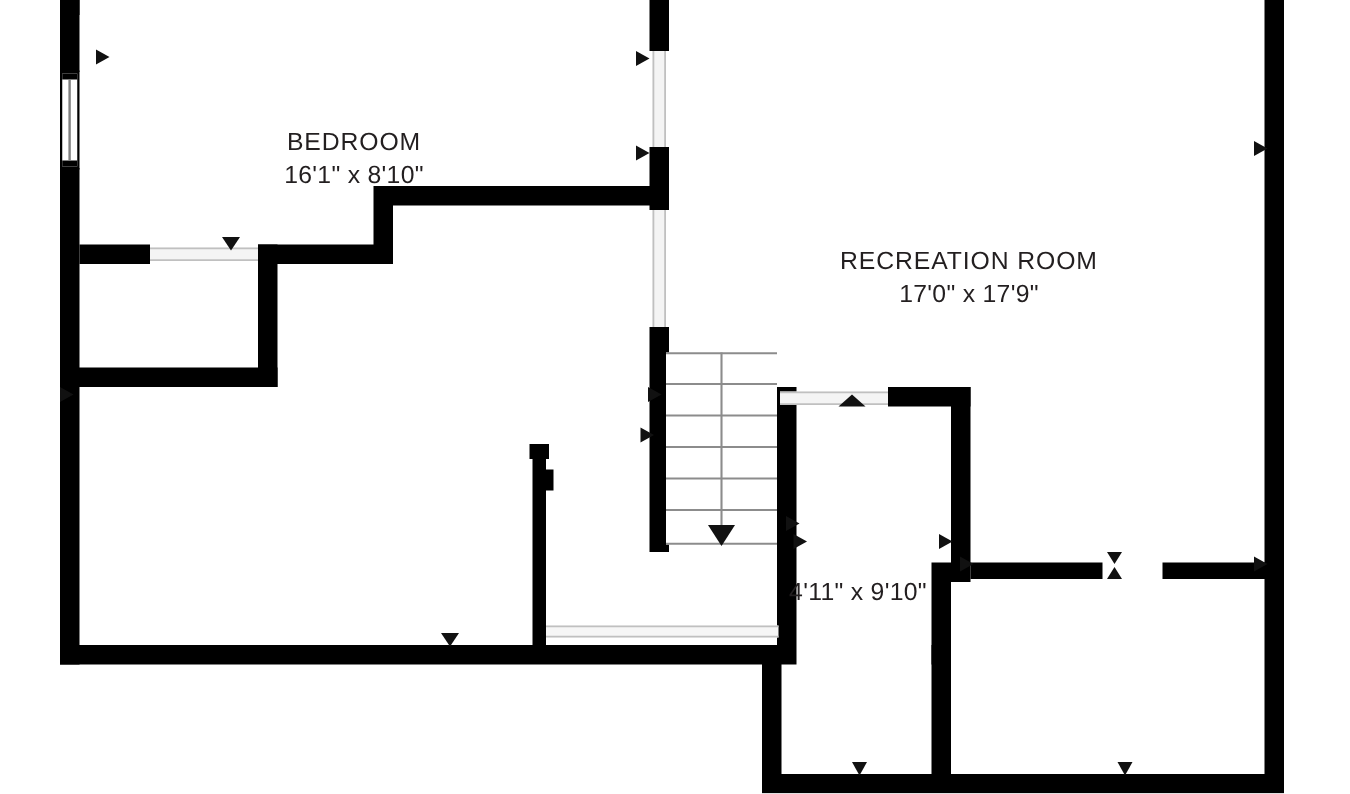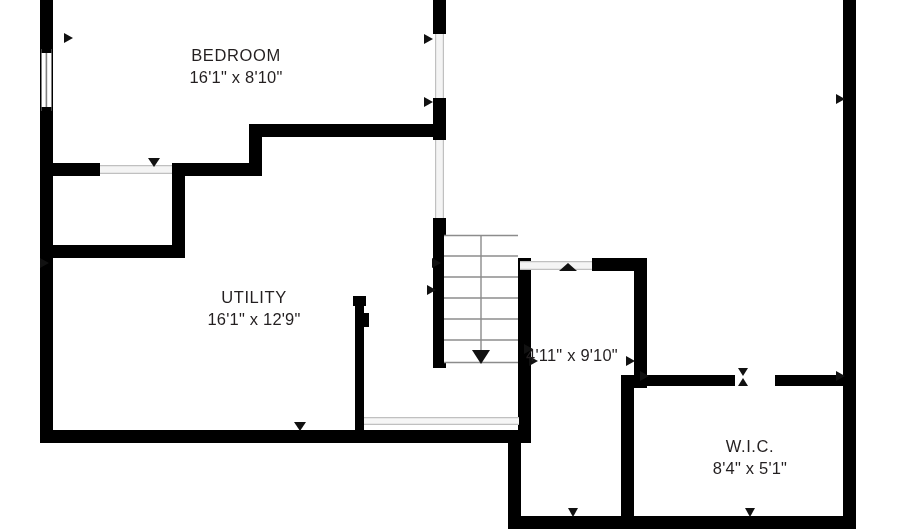--- a/index.html
+++ b/index.html
@@ -27,20 +27,21 @@
     display: block;
   }
   .room-label {
     position: absolute;
     text-align: center;
     color: #231f20;
     font-family: "Liberation Sans", sans-serif;
     white-space: nowrap;
     -webkit-user-select: none;
     user-select: none;
+    margin-top: 40px;
   }
   .room-name {
     display: block;
     font-size: 16.5px;
     letter-spacing: 0.6px;
     line-height: 1.35;
     color: #231f20;
   }
   .room-dims {
     display: block;
@@ -182,28 +183,24 @@
       <polygon points="64,33 73,38 64,43"></polygon>
     </g>
 
   </svg>
 
   <div class="room-label" style="left:236px; top:44px; transform:translateX(-50%);">
     <span class="room-name">BEDROOM</span>
     <span class="room-dims">16'1" x 8'10"</span>
   </div>
 
-
-  <div class="room-label" style="left:254px; top:286px; transform:translateX(-50%);">
-    <span class="room-name">UTILITY</span>
-    <span class="room-dims">16'1" x 12'9"</span>
+  <div class="room-label" style="left:646px; top:123px; transform:translateX(-50%);">
+    <span class="room-name">RECREATION ROOM</span>
+    <span class="room-dims">17'0" x 17'9"</span>
   </div>
+
 
   <div class="room-label" style="left:572px; top:344px; transform:translateX(-50%);">
     <span class="room-dims">4'11" x 9'10"</span>
   </div>
 
-  <div class="room-label" style="left:750px; top:435px; transform:translateX(-50%);">
-    <span class="room-name">W.I.C.</span>
-    <span class="room-dims">8'4" x 5'1"</span>
-  </div>
 
 </div>
 
 </body></html>

